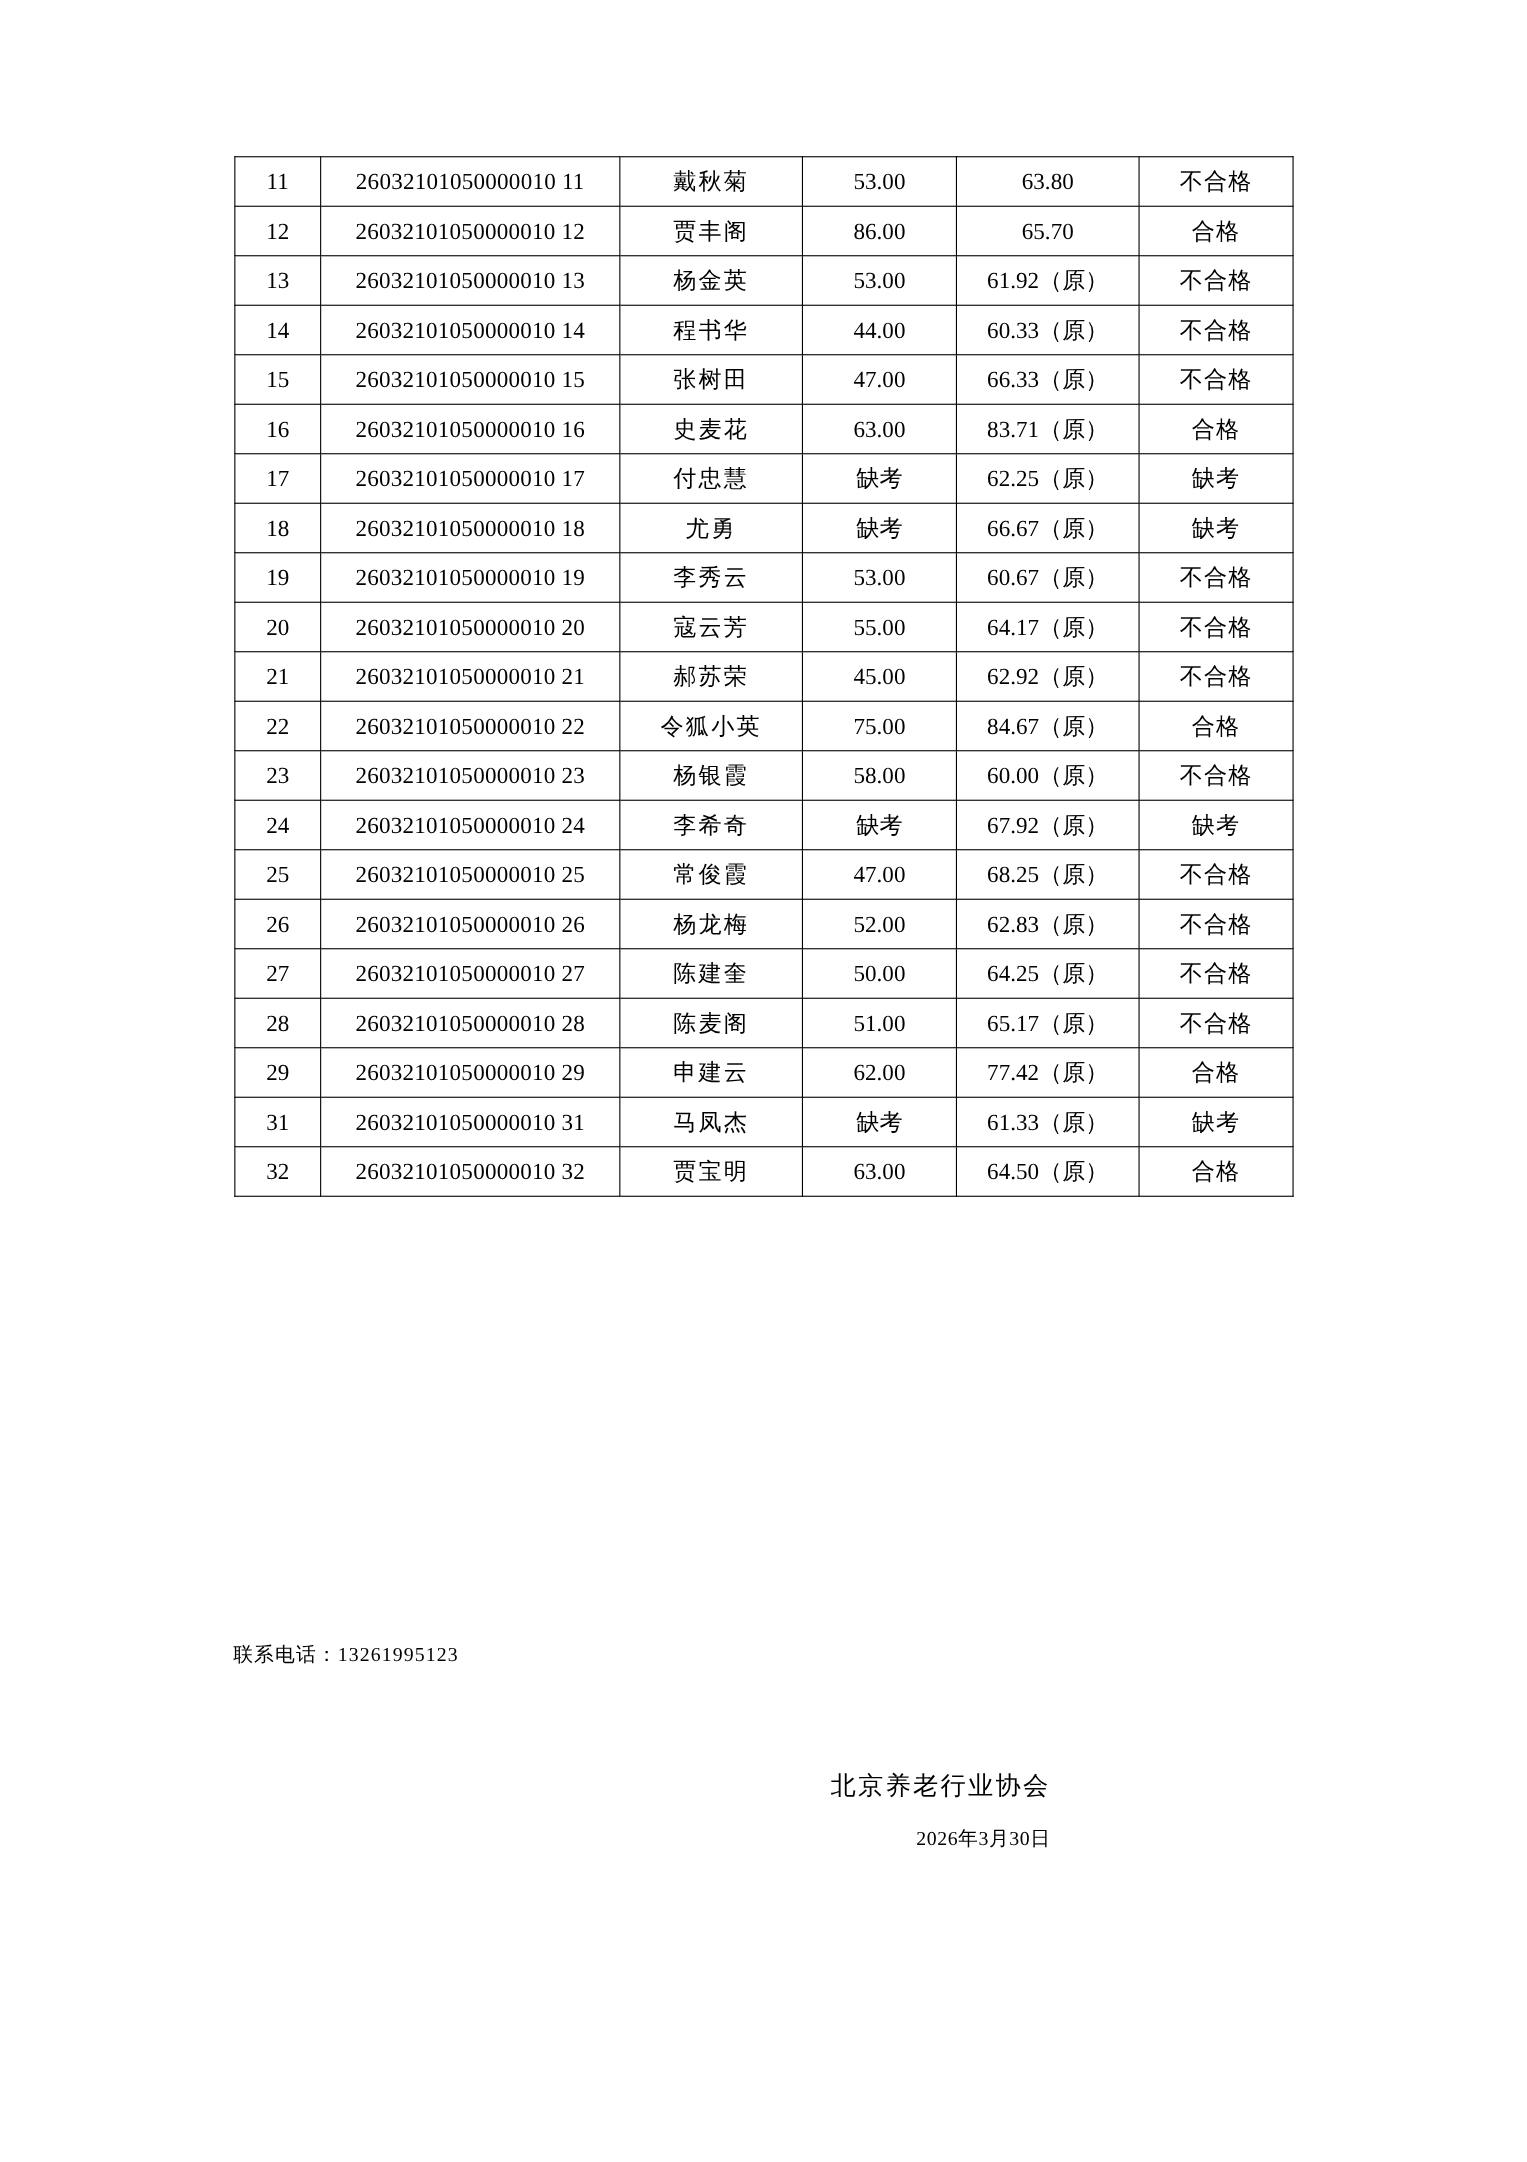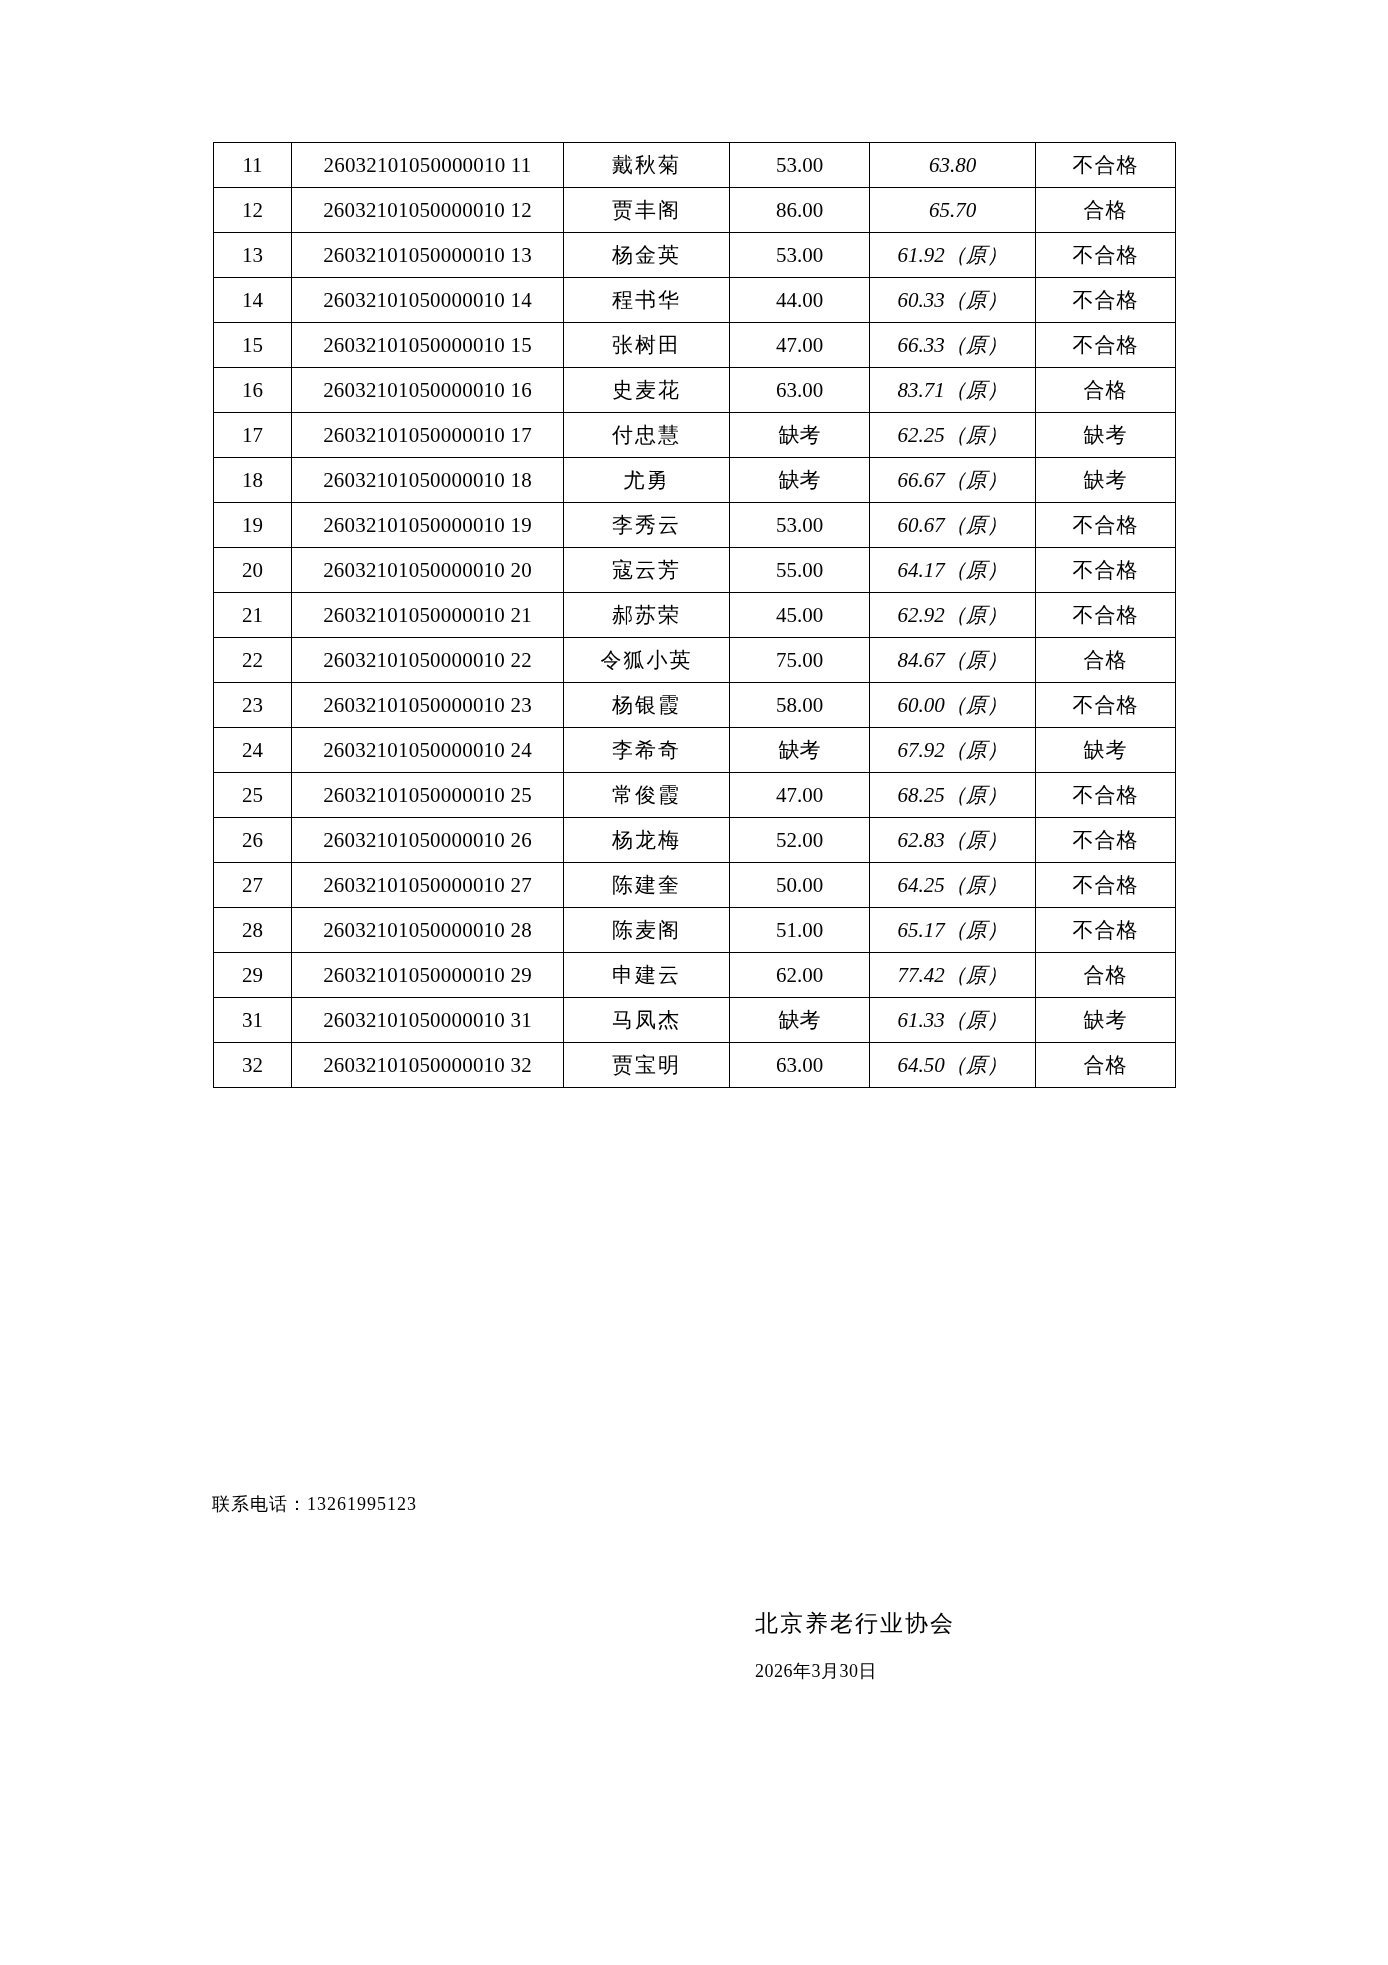--- a/index.html
+++ b/index.html
@@ -39,35 +39,36 @@
     line-height: 1.25;
     padding: 6px 2px;
     height: 45px;
     box-sizing: border-box;
     font-family: "Liberation Serif", serif;
   }
   td.c-idx   { width: 78px; }
   td.c-num   { width: 272px; font-family: "Liberation Sans", sans-serif; font-size: 20px; letter-spacing: 0.2px; word-break: break-all; }
   td.c-name  { width: 166px; font-size: 22px; letter-spacing: 2px; }
   td.c-score { width: 140px; font-family: "Liberation Sans", sans-serif; font-size: 21px; margin-top: 32px; }
-  td.c-theory{ width: 166px; font-family: "Liberation Sans", sans-serif; font-size: 21px; font-style: italic; }
+  td.c-theory{ width: 166px; font-family: "Liberation Sans", sans-serif; font-size: 21px; }
   td.c-res   { width: 140px; font-size: 21px; letter-spacing: 1px; }
   td.cjk { font-family: "Liberation Serif", serif; }
   .contact {
     position: absolute;
     left: 212px;
     top: 1492px;
     font-size: 18px;
     letter-spacing: 1px;
     font-family: "Liberation Serif", serif;
   }
   .sign {
     position: absolute;
     right: 213px;
     top: 1598px;
+    text-align: right;
     font-size: 23px;
     letter-spacing: 2px;
     line-height: 2.3;
     margin-left: 25px;
   }
   .sign .date {
     font-size: 18px;
     letter-spacing: 0.5px;
   }
 </style>

